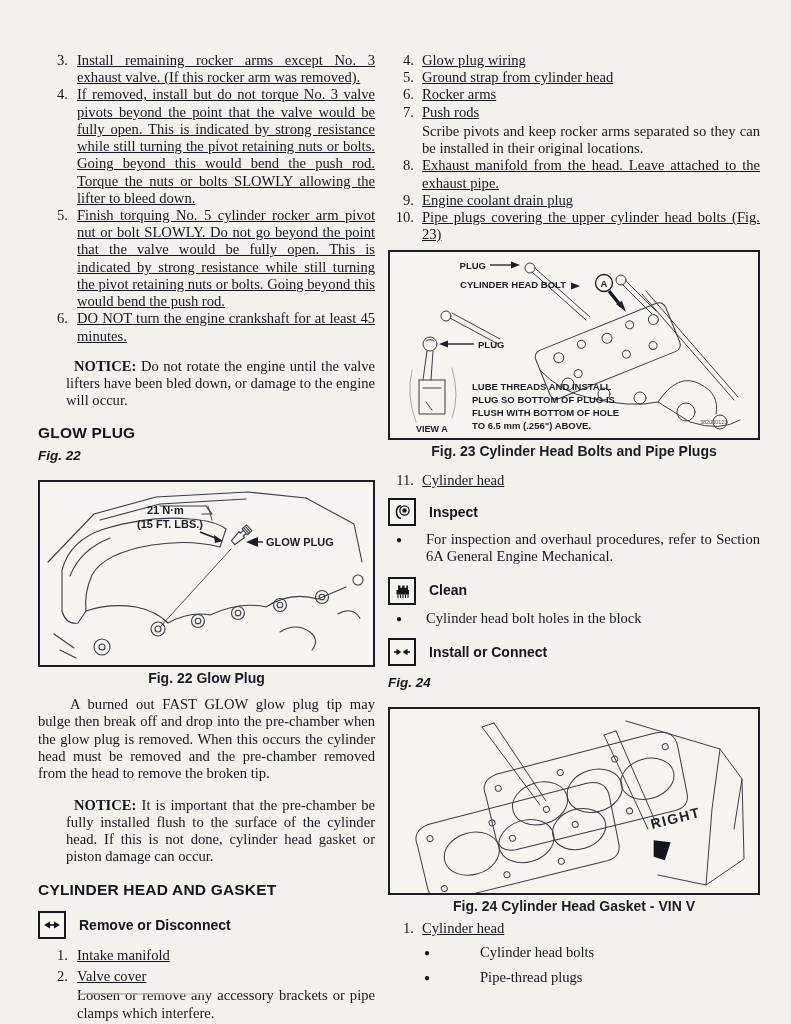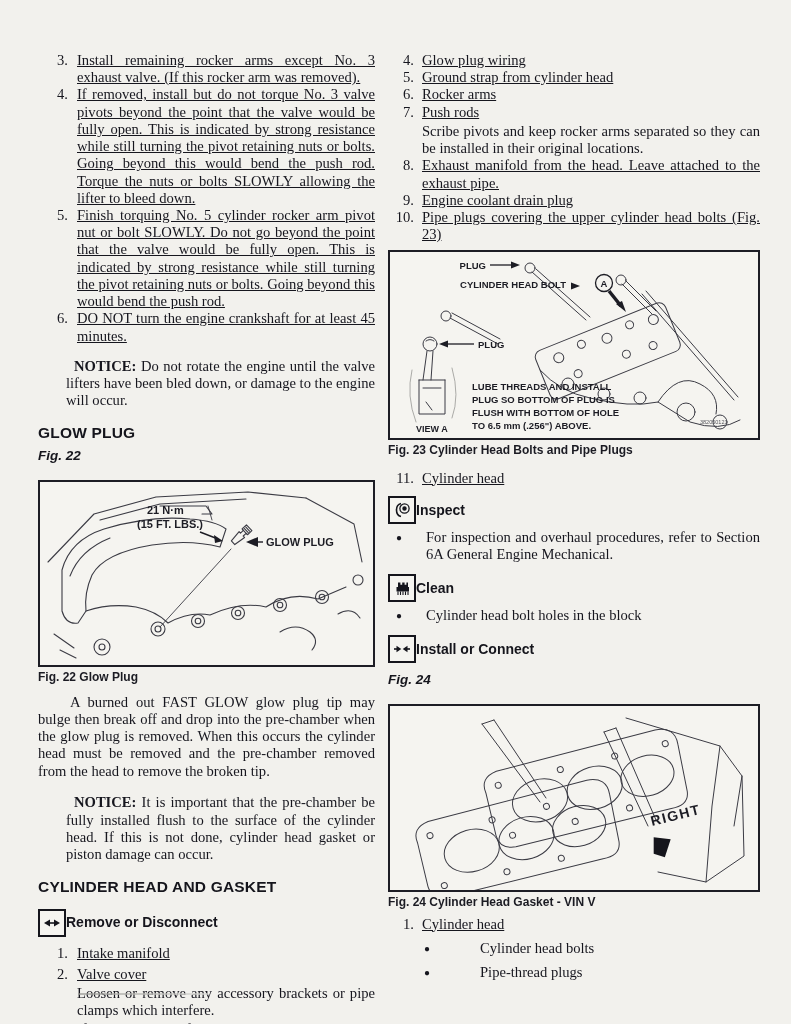--- a/index.html
+++ b/index.html
@@ -31,24 +31,24 @@
   .col-right .step-note{margin-left:34px;}
   
   .notice{margin:13px 0 0 28px;text-align:justify;text-indent:8px;}
   .notice b{font-family:"Liberation Serif",serif;}
   
   .sec-h{font-family:"Liberation Sans",sans-serif;font-weight:bold;font-size:15.5px;color:#15151c;margin-top:15px;letter-spacing:.2px;}
   .fig-h{font-family:"Liberation Sans",sans-serif;font-weight:bold;font-style:italic;font-size:13.5px;color:#15151c;margin-top:5px;}
   
   .figure{border:2px solid #1d1d25;background:#f5f4f0;margin-top:16px;position:relative;}
   .figure svg{display:block;}
-  .fig-cap{font-family:"Liberation Sans",sans-serif;font-weight:bold;font-size:12px;color:#1b1b23;text-align:left;margin-top:3px;}
+  .fig-cap{font-family:"Liberation Sans",sans-serif;font-weight:bold;font-size:14px;color:#1b1b23;text-align:center;margin-top:3px;}
   .para{margin-top:10px;text-indent:32px;text-align:justify;}
   
-  .act-row{display:flex;align-items:center;margin:12px 0 8px 0;}
+  .act-row{display:flex;align-items:center;gap:13px;margin:12px 0 8px 0;}
   .act-icon{flex:none;width:24px;height:24px;border:2.5px solid #15151c;background:#f5f4f0;
     display:flex;align-items:center;justify-content:center;}
   .act-label{font-family:"Liberation Sans",sans-serif;font-weight:bold;font-size:14px;color:#15151c;}
   
   .bullet{display:flex;margin-top:5px;font-family:Liberation Serif, serif;}
   .bullet .dot{flex:none;width:30px;text-align:left;padding-left:8px;font-size:10px;line-height:17px;}
   .bullet .dot::before{content:"●";}
   .bullet .txt{flex:1;text-align:justify;}
   .bullet-deep{margin-left:28px;margin-top:7px;gap:26px;}
   

